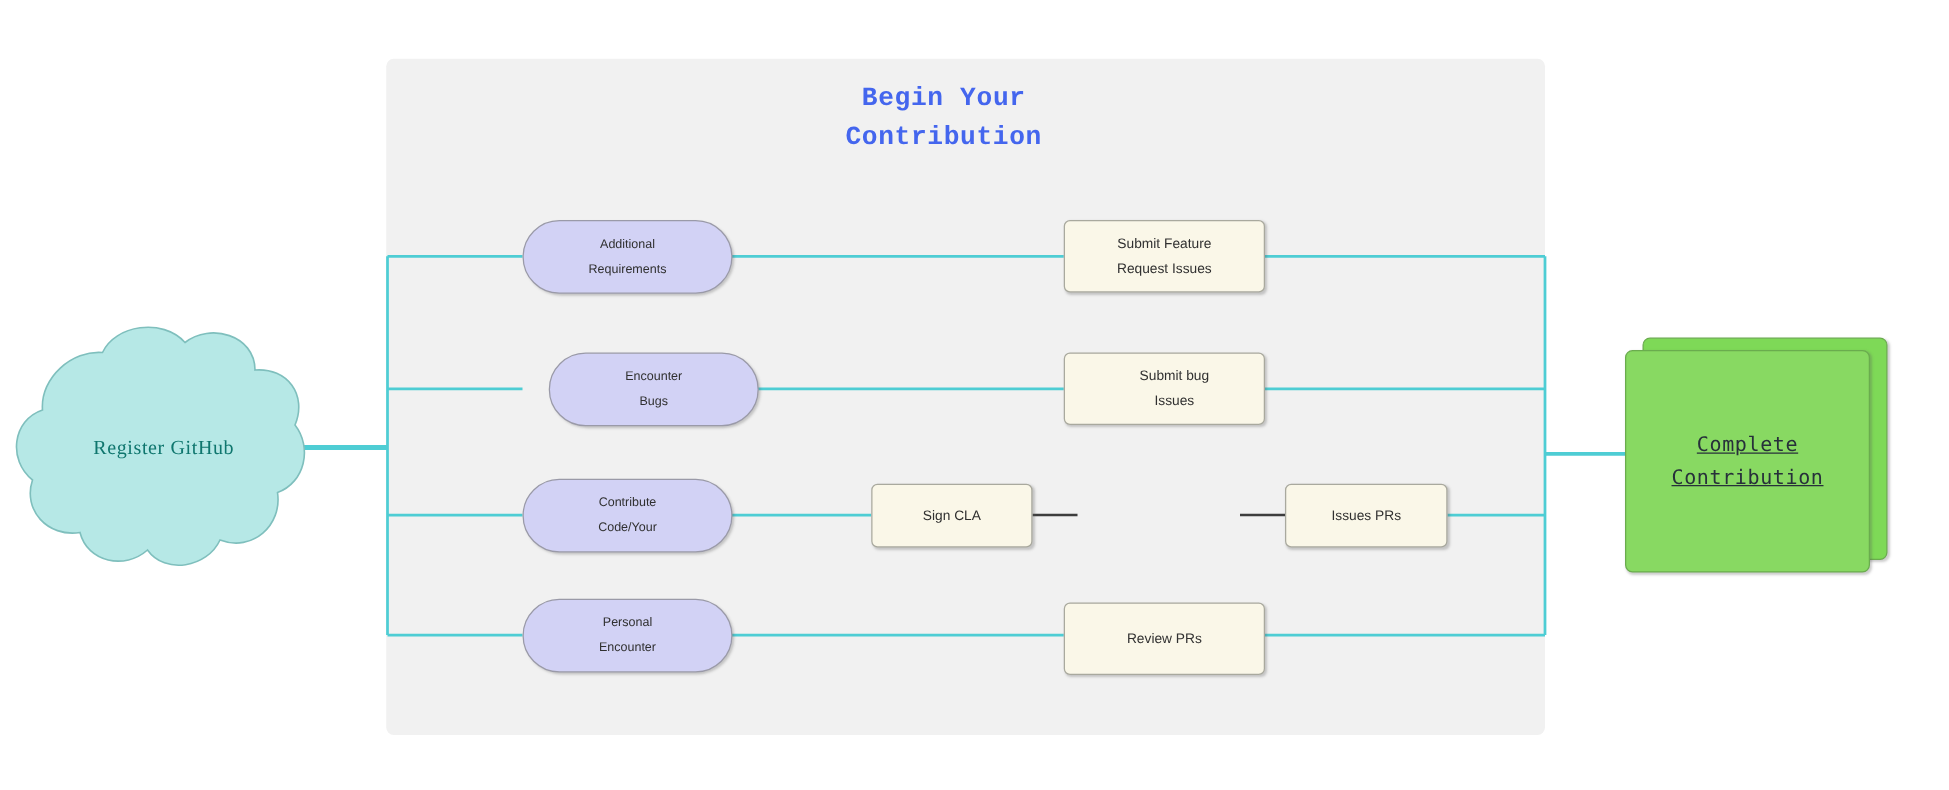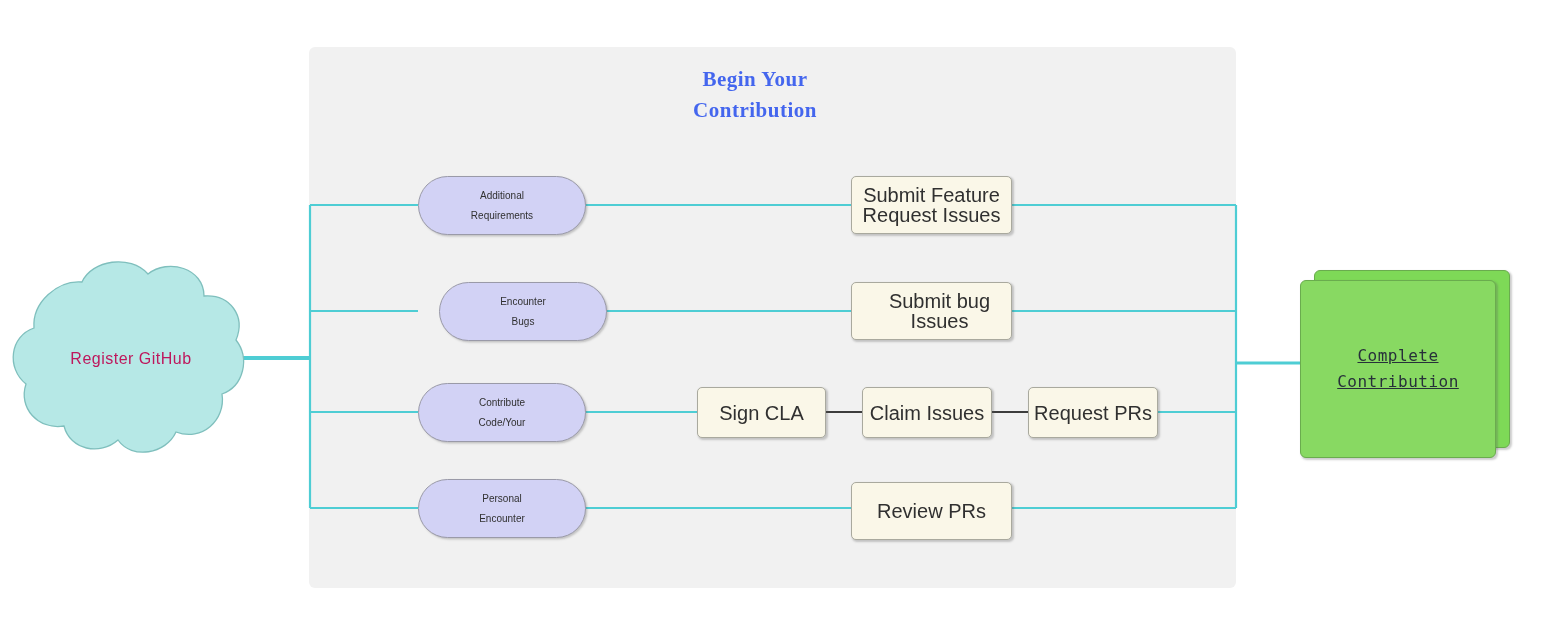--- a/index.html
+++ b/index.html
@@ -28,21 +28,21 @@
   }
 
   
   .diagram-title {
     position: absolute;
     left: 560px;
     top: 64px;
     width: 390px;
     text-align: center;
     color: #4466ee;
-    font-family: Liberation Serif, serif;
+    font-family: Liberation Mono, monospace;
     font-size: 21px;
     font-weight: bold;
     line-height: 31px;
     white-space: pre-line;
     letter-spacing: 0.5px;
   }
 
   
   #wires {
     position: absolute;
@@ -64,23 +64,23 @@
   .cloud-wrap svg { display: block; }
   .cloud-label {
     position: absolute;
     left: 0;
     top: 0;
     width: 240px;
     height: 214px;
     display: flex;
     align-items: center;
     justify-content: center;
-    font-family: Liberation Sans, sans-serif;
+    font-family: Liberation Serif, serif;
     font-size: 16px;
-    color: #be185d;
+    color: #0f766e;
     letter-spacing: 0.5px;
     padding-left: 6px;
     box-sizing: border-box;
   }
 
   
   .pill {
     position: absolute;
     width: 168px;
     height: 59px;
@@ -103,21 +103,21 @@
   .card {
     position: absolute;
     background: #faf7e8;
     border: 1.3px solid #a9a99e;
     border-radius: 5px;
     box-sizing: border-box;
     display: flex;
     align-items: center;
     justify-content: center;
     text-align: center;
-    font-size: 20px;
+    font-size: 11px;
     color: #303030;
     line-height: 20px;
     white-space: pre-line;
     box-shadow: 1.5px 1.5px 2px rgba(90,90,90,0.30);
   }
 
   
   .stack-wrap {
     position: absolute;
     left: 1300px;
@@ -246,25 +246,22 @@
     <span>Submit bug
 Issues</span>
   </div>
   <div class="card" style="left:851px; top:482px; width:161px; height:58px;">
     <span>Review PRs</span>
   </div>
 
   <div class="card" style="left:697px; top:387px; width:129px; height:51px;">
     <span>Sign CLA</span>
   </div>
-  <div class="card" style="left:862px; top:387px; width:130px; height:51px;">
-    <span>Claim Issues</span>
-  </div>
   <div class="card" style="left:1028px; top:387px; width:130px; height:51px;">
-    <span>Request PRs</span>
+    <span>Issues PRs</span>
   </div>
 
   <div class="stack-wrap">
     <div class="stack-back"></div>
     <div class="stack-front">
       <span>Complete
 Contribution</span>
     </div>
   </div>
 

